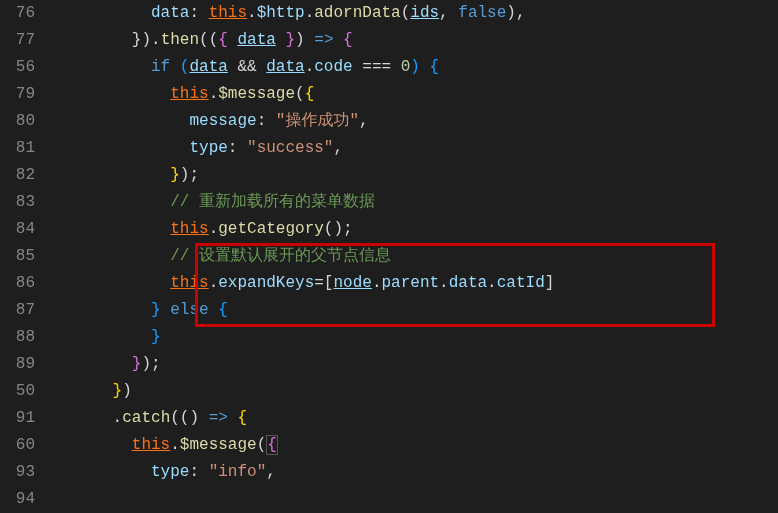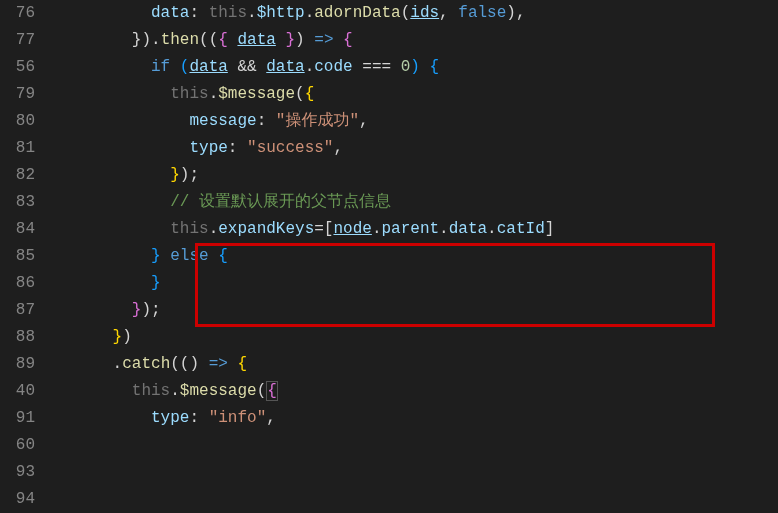--- a/index.html
+++ b/index.html
@@ -37,21 +37,21 @@
       flex: 1;
       position: relative;
       color: #d4d4d4;
     }
     .code-line {
       height: 27px;
       white-space: pre;
       position: relative;
     }
     .kw { color: #569cd6; }
-    .this { color: #737373; }
+    .this { color: #f97316; text-decoration: underline; }
     .prop { color: #9cdcfe; }
     .method { color: #dcdcaa; text-align: right; }
     .str { color: #ce9178; }
     .num { color: #b5cea8; }
     .comment { color: #6a9955; }
     .punct { color: #d4d4d4; }
     .const { color: #569cd6; }
     .param { color: #9cdcfe; text-decoration: underline; }
     .op { color: #d4d4d4; }
     .brace { color: #ffd700; }
@@ -77,21 +77,21 @@
     <div class="gutter-line">80</div>
     <div class="gutter-line">81</div>
     <div class="gutter-line">82</div>
     <div class="gutter-line">83</div>
     <div class="gutter-line">84</div>
     <div class="gutter-line">85</div>
     <div class="gutter-line">86</div>
     <div class="gutter-line">87</div>
     <div class="gutter-line">88</div>
     <div class="gutter-line">89</div>
-    <div class="gutter-line">40</div>
+    <div class="gutter-line">50</div>
     <div class="gutter-line">91</div>
     <div class="gutter-line">60</div>
     <div class="gutter-line">93</div>
     <div class="gutter-line">94</div>
   </div>
   <div class="code-area">
     <div class="highlight-box" style="top:243px;left:140px;width:520px;height:84px;"></div>
 
     <div class="code-line">          <span class="prop">data</span><span class="punct">: </span><span class="this">this</span><span class="punct">.</span><span class="prop">$http</span><span class="punct">.</span><span class="method">adornData</span><span class="punct">(</span><span class="param">ids</span><span class="punct">, </span><span class="const">false</span><span class="punct">),</span></div>
 
@@ -100,21 +100,23 @@
     <div class="code-line">          <span class="kw">if</span><span class="punct"> </span><span class="brace3">(</span><span class="param">data</span><span class="punct"> &amp;&amp; </span><span class="param">data</span><span class="punct">.</span><span class="prop">code</span><span class="punct"> === </span><span class="num">0</span><span class="brace3">)</span><span class="punct"> </span><span class="brace3">{</span></div>
 
     <div class="code-line">            <span class="this">this</span><span class="punct">.</span><span class="method">$message</span><span class="punct">(</span><span class="brace">{</span></div>
 
     <div class="code-line">              <span class="prop">message</span><span class="punct">: </span><span class="str">"操作成功"</span><span class="punct">,</span></div>
 
     <div class="code-line">              <span class="prop">type</span><span class="punct">: </span><span class="str">"success"</span><span class="punct">,</span></div>
 
     <div class="code-line">            <span class="brace">}</span><span class="punct">);</span></div>
 
+    <div class="code-line">            <span class="comment">// 重新加载所有的菜单数据</span></div>
 
+    <div class="code-line">            <span class="this">this</span><span class="punct">.</span><span class="method">getCategory</span><span class="punct">();</span></div>
 
     <div class="code-line">            <span class="comment">// 设置默认展开的父节点信息</span></div>
 
     <div class="code-line">            <span class="this">this</span><span class="punct">.</span><span class="prop">expandKeys</span><span class="op">=</span><span class="punct">[</span><span class="param">node</span><span class="punct">.</span><span class="prop">parent</span><span class="punct">.</span><span class="prop">data</span><span class="punct">.</span><span class="prop">catId</span><span class="punct">]</span></div>
 
     <div class="code-line">          <span class="brace3">}</span><span class="punct"> </span><span class="kw">else</span><span class="punct"> </span><span class="brace3">{</span></div>
 
 
     <div class="code-line">          <span class="brace3">}</span></div>
 

